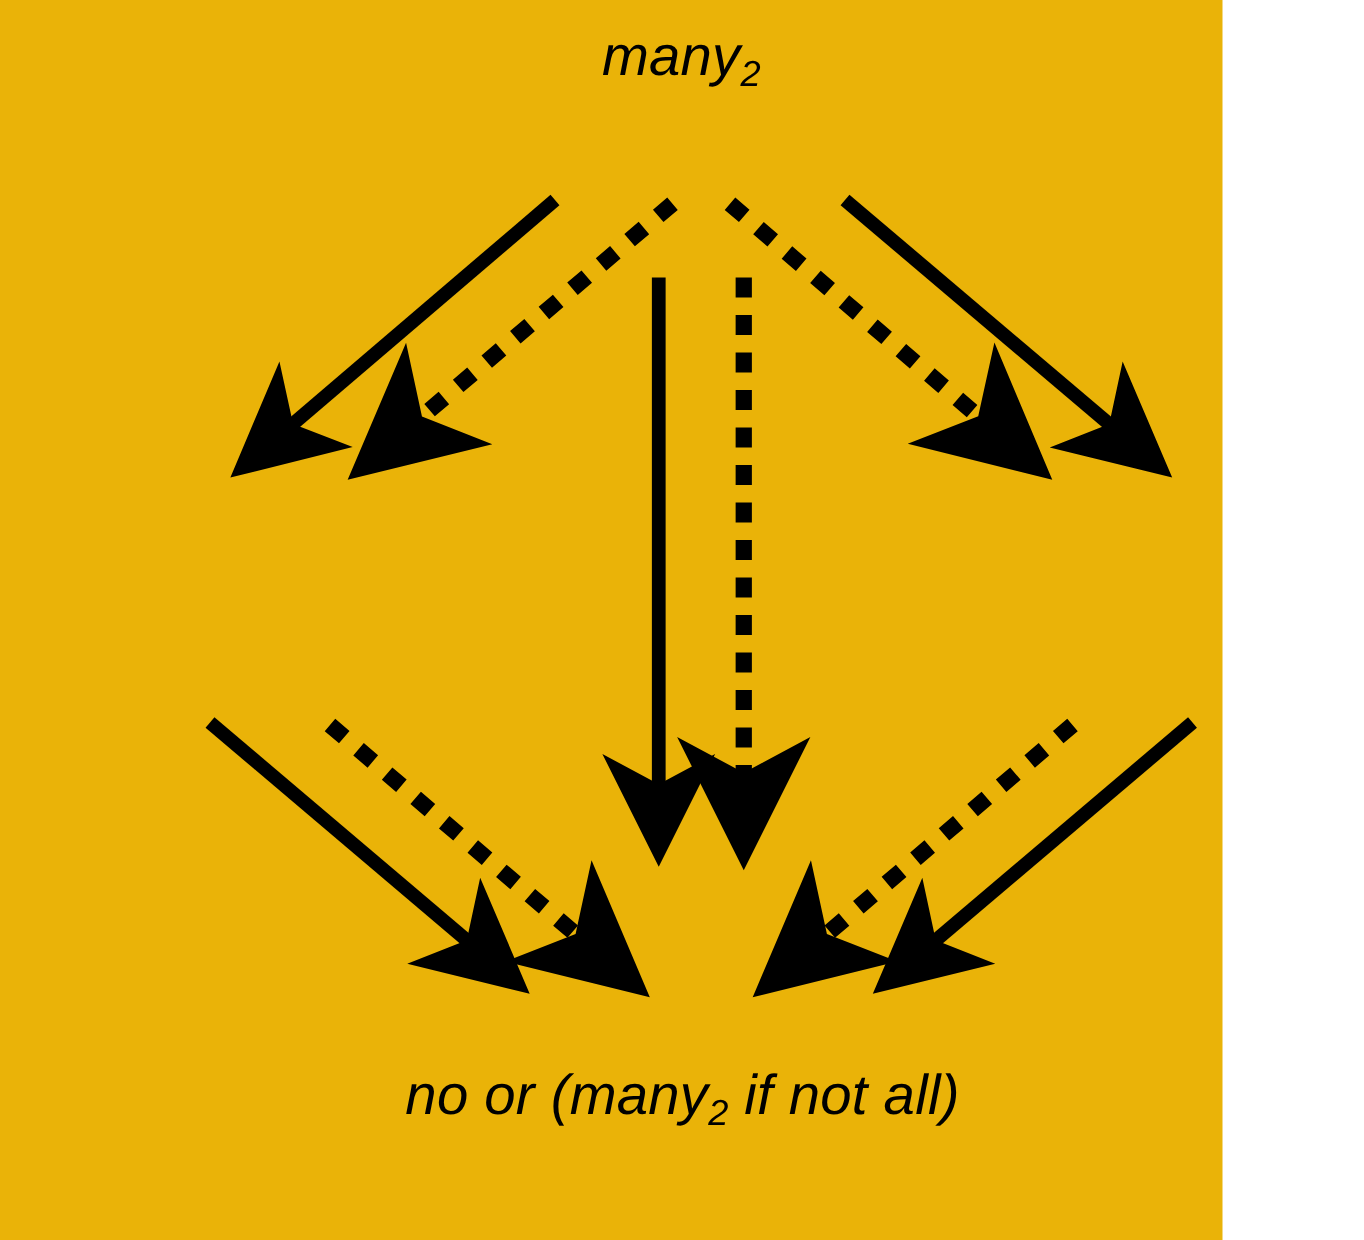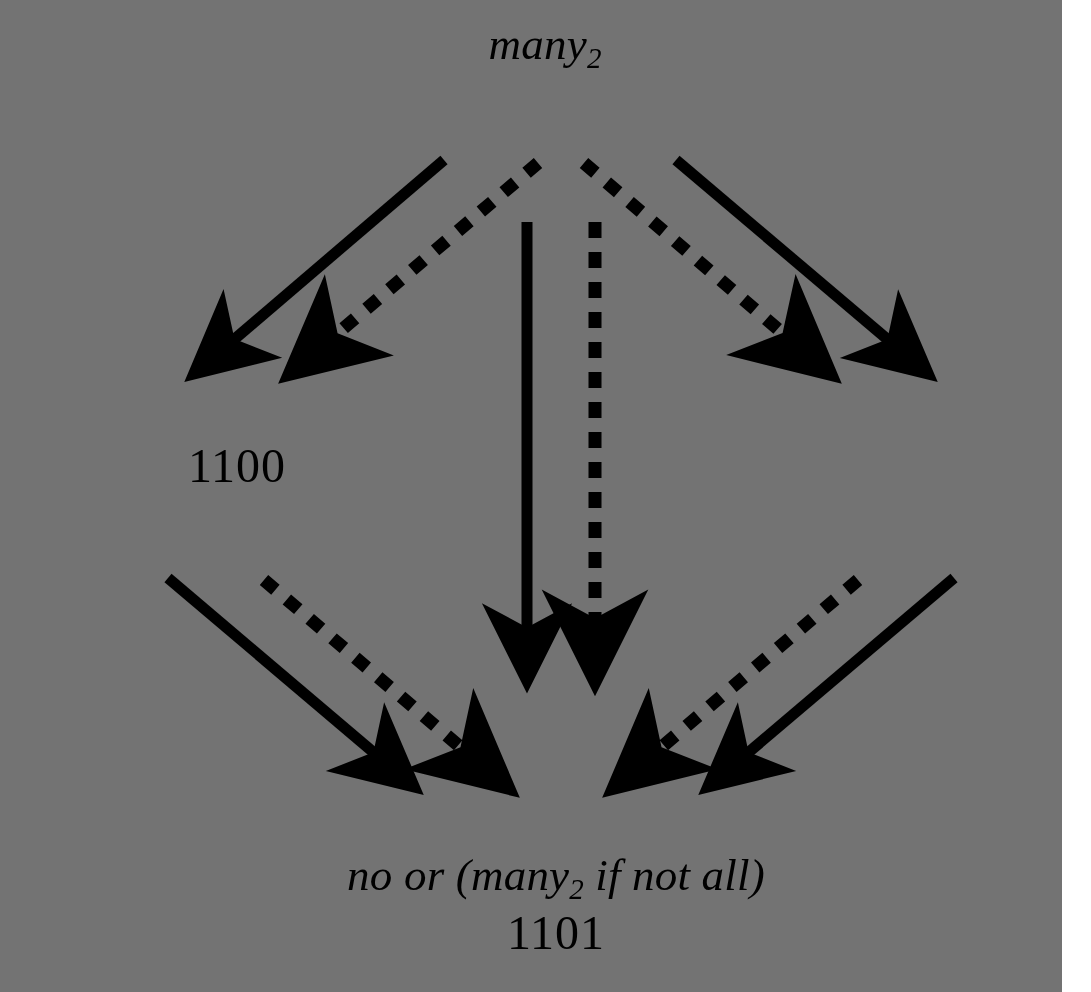--- a/index.html
+++ b/index.html
@@ -3,25 +3,25 @@
 <meta charset="utf-8">
 <title>Lattice Diagram</title>
 <style>
   html, body {
     margin: 0;
     padding: 0;
     background: #ffffff;
   }
   #canvas {
     position: relative;
-    width: 1062px;
+    width: 978px;
     height: 992px;
-    background: #737373;
+    background: #eab308;
     overflow: hidden;
-    font-family: Liberation Serif, serif;
+    font-family: Liberation Sans, sans-serif;
     color: #000000;
   }
   svg.edges {
     position: absolute;
     left: 0;
     top: 0;
     width: 1091px;
     height: 992px;
   }
   .node {
@@ -47,21 +47,21 @@
     display: block;
     font-style: normal;
     font-size: 48px;
     margin-top: 5px;
     letter-spacing: 1px;
   }
   
   #node-top    { left: 545px; top: 22px;  transform: translateX(-50%); }
   #node-left   { left: 237px; top: 437px; transform: translateX(-50%); }
   #node-right  { left: 888px; top: 437px; transform: translateX(-50%); }
-  #node-bottom { left: 546px; top: 853px; transform: translateX(-50%); margin-left: 10px; }
+  #node-bottom { left: 546px; top: 853px; transform: translateX(-50%); }
 </style>
 </head>
 <body>
 
 <div id="canvas">
 
   <svg class="edges" viewBox="0 0 1091 992">
     <defs>
       <marker id="ah" markerWidth="9" markerHeight="9" refX="7.2" refY="4.5" orient="auto" markerUnits="strokeWidth">
         <path d="M0.4,0.4 L8.6,4.5 L0.4,8.6 L2.6,4.5 Z" fill="#000000"></path>
@@ -107,22 +107,20 @@
     <g>
       <line x1="954" y1="578" x2="710" y2="785" stroke="#000000" stroke-width="11" marker-end="url(#ah)"></line>
     </g>
   </svg>
 
   <div class="node" id="node-top">
     <span class="node-label"><span>many</span><span class="sub">2</span><span></span></span>
   </div>
 
   <div class="node" id="node-left">
-    <span class="node-code">1100</span>
   </div>
 
 
   <div class="node" id="node-bottom">
     <span class="node-label"><span>no or (many</span><span class="sub">2</span><span> if not all)</span></span>
-    <span class="node-code">1101</span>
   </div>
 
 </div>
 
 </body></html>

